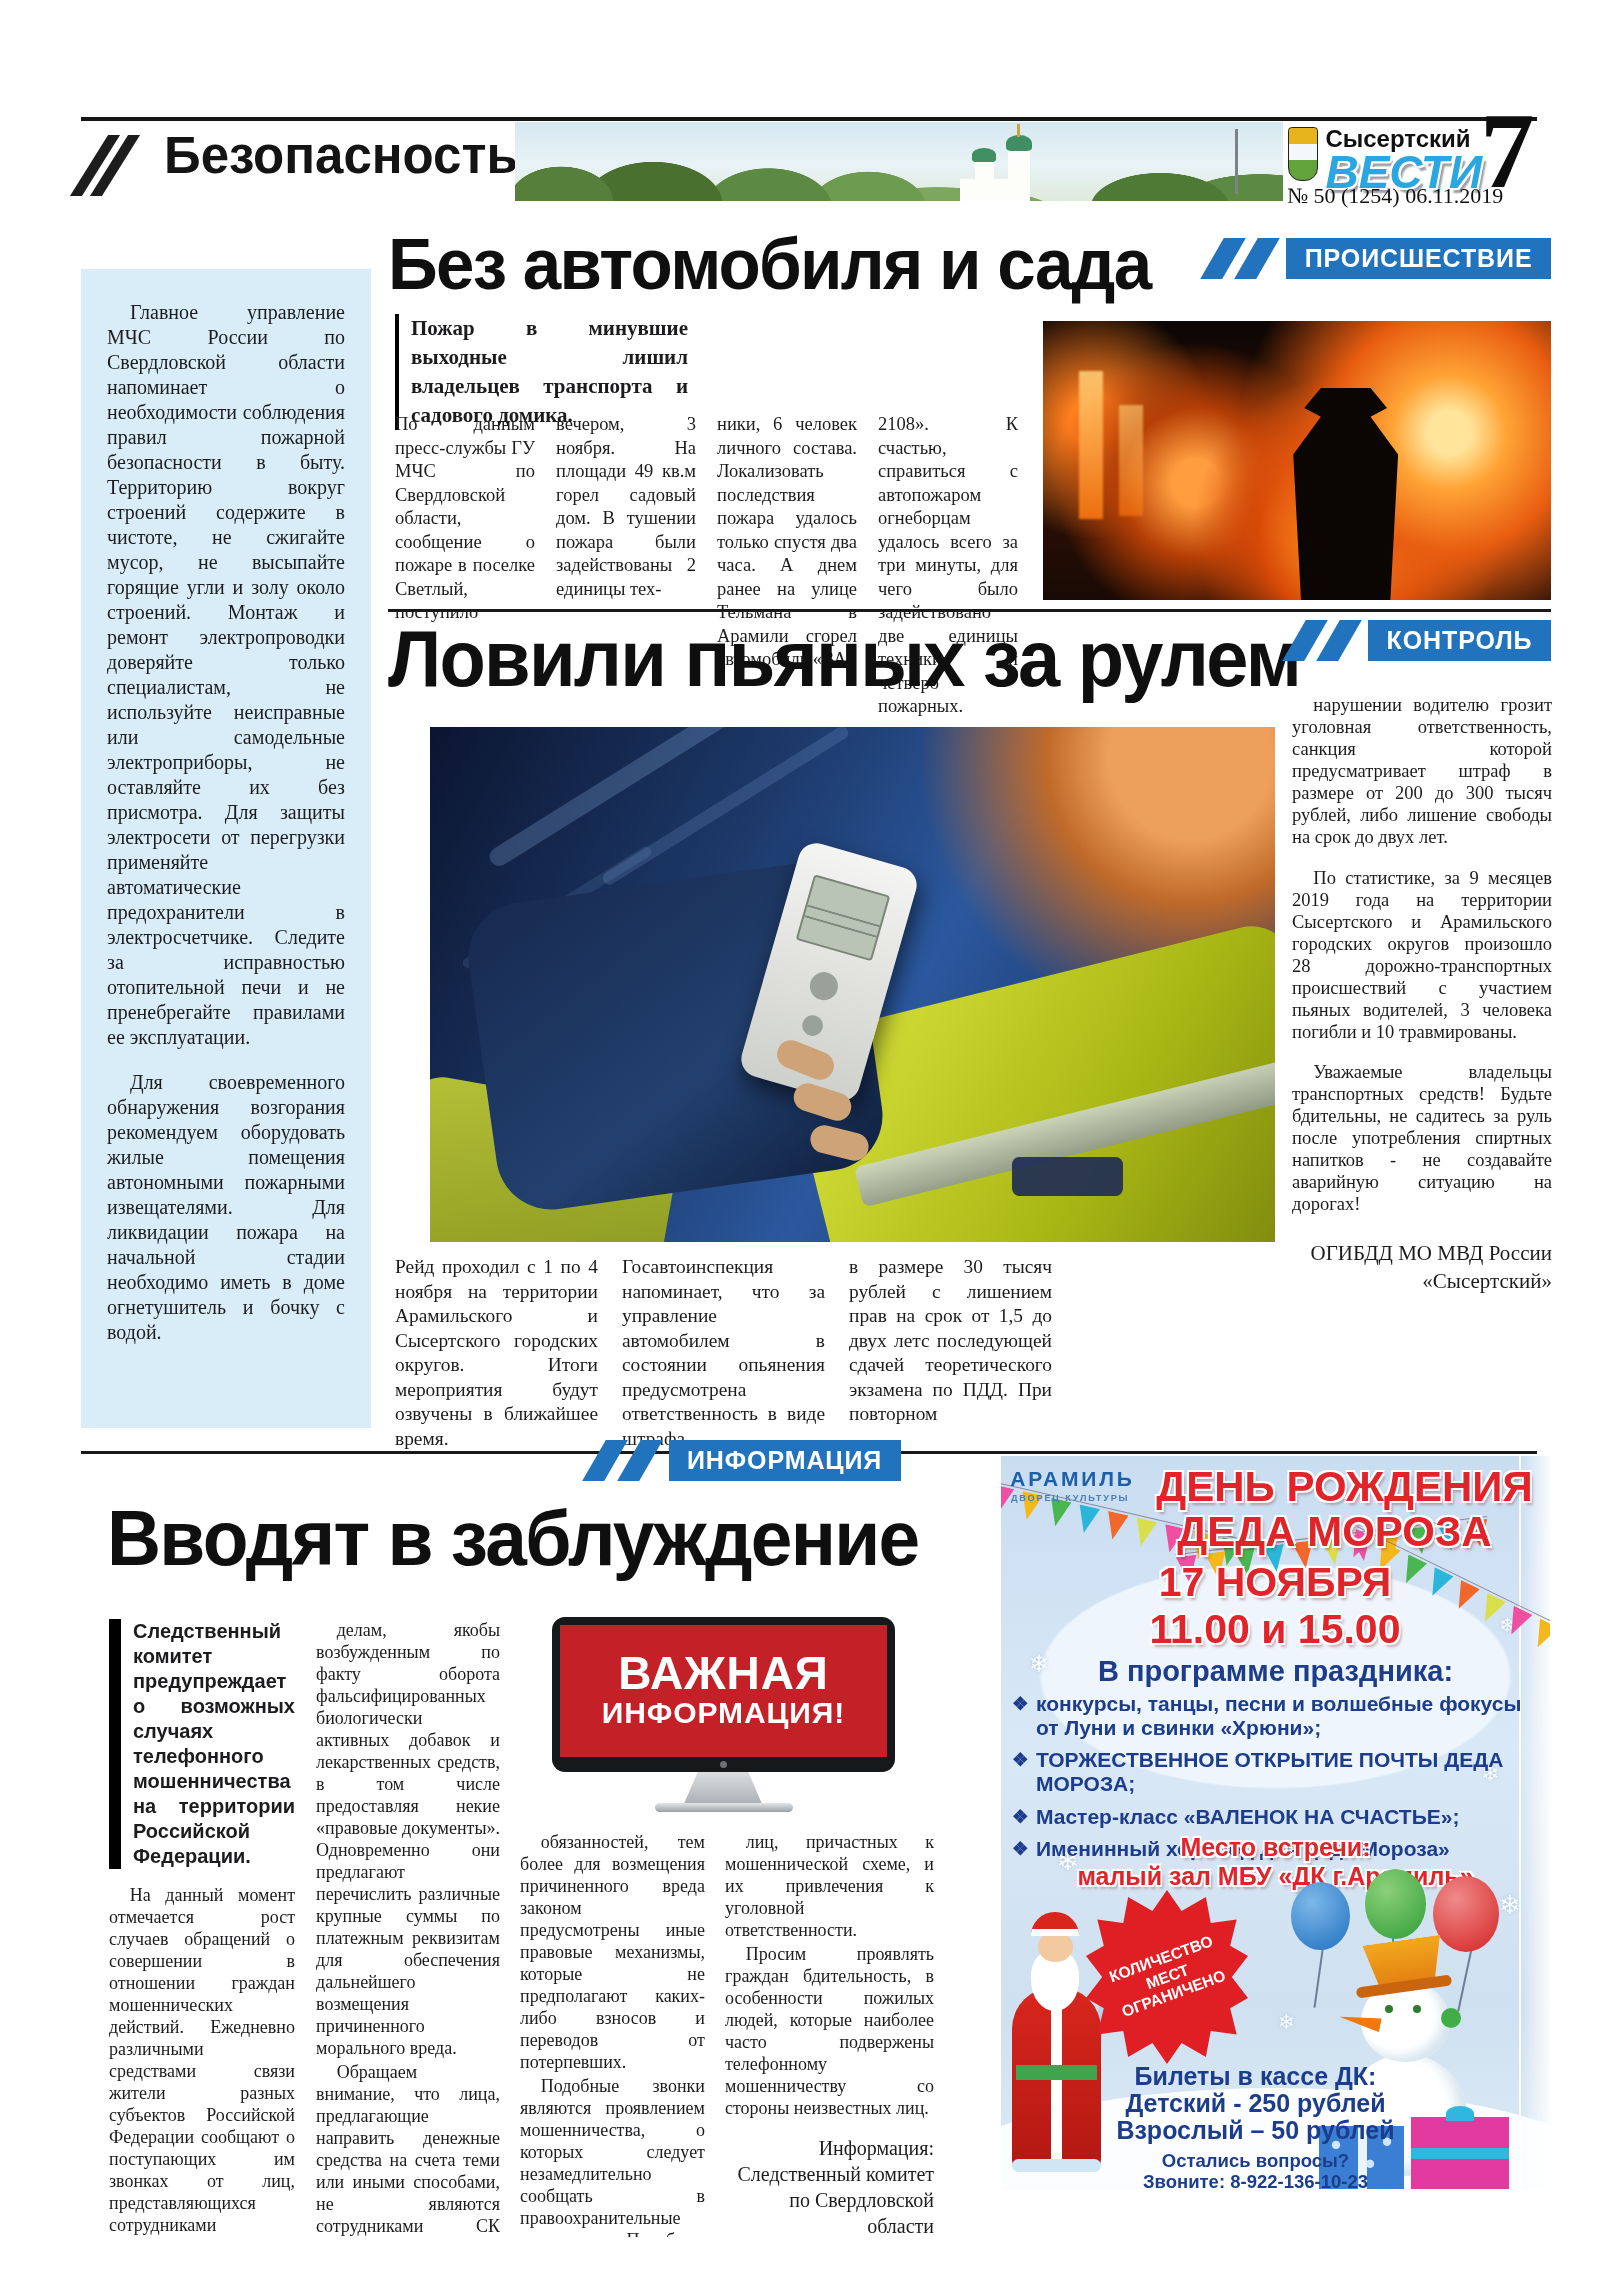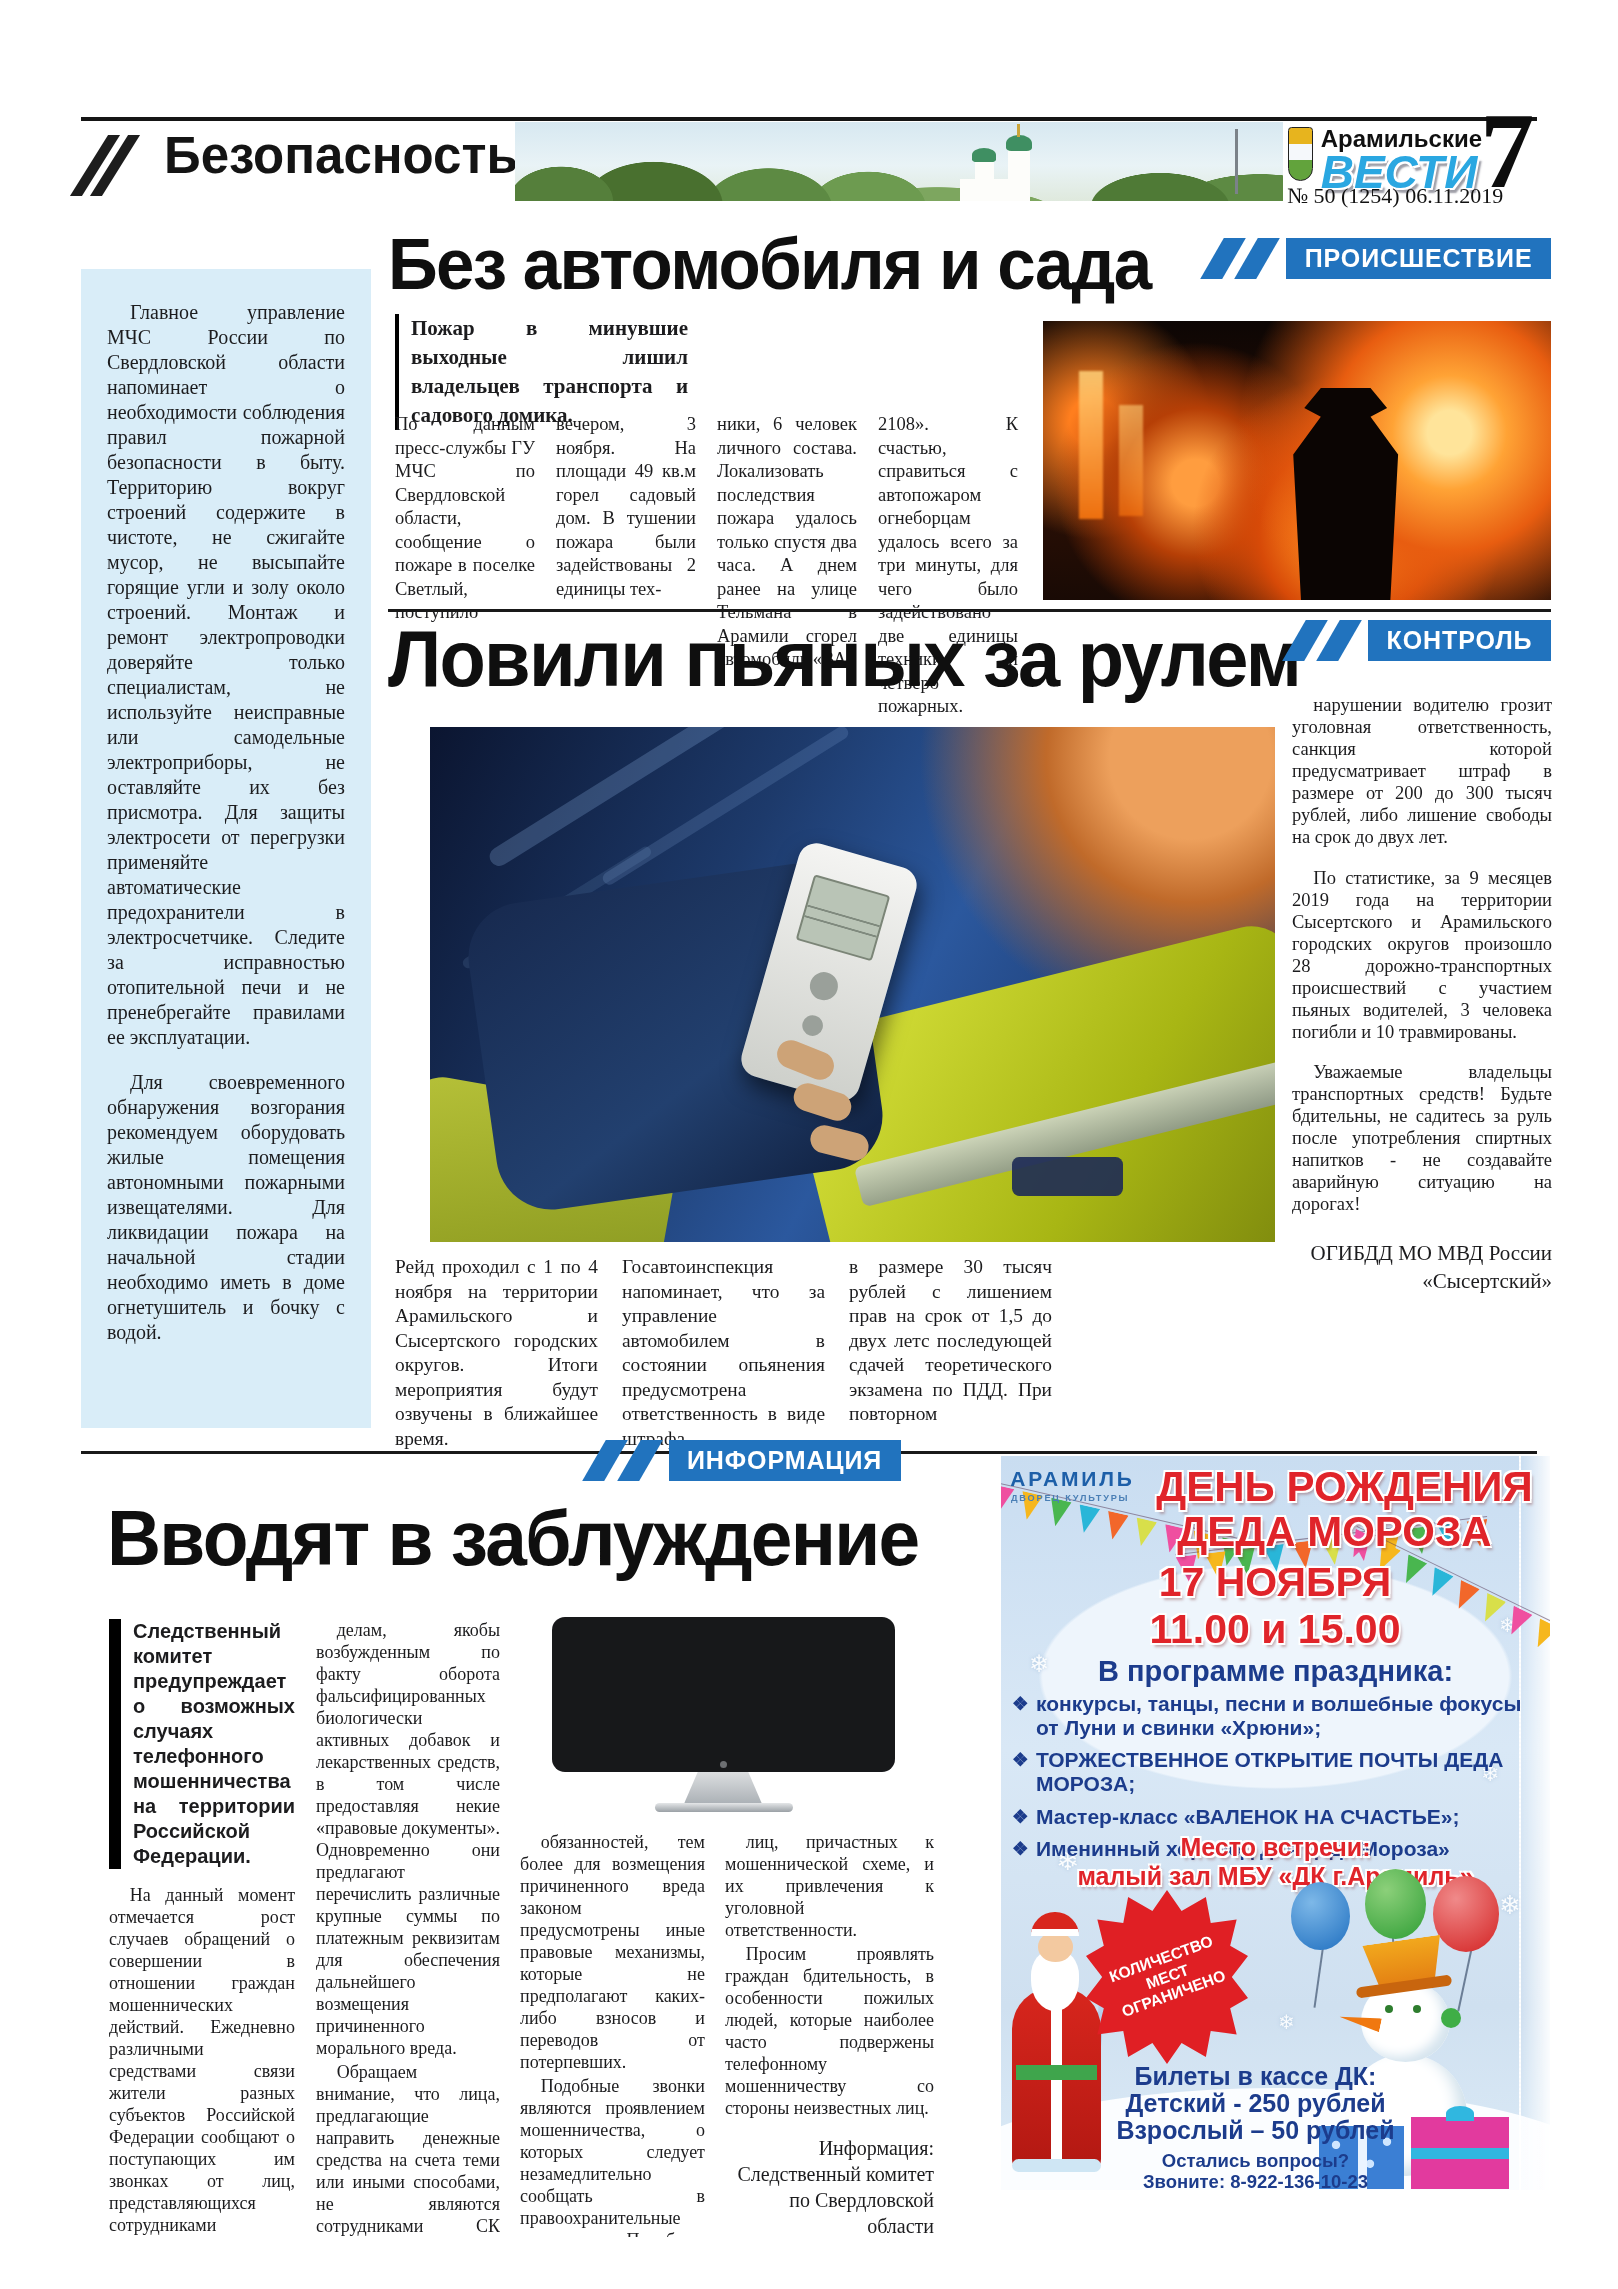--- a/index.html
+++ b/index.html
@@ -218,21 +218,21 @@
         <i class="ch-tower"></i>
           <i class="ch-dome"></i>
           <i class="ch-spike"></i>
       </div>
       <div class="abs pole"></div>
     </div>
 
     <div class="abs brand">
       <div class="coat"></div>
       <div>
-        <div class="brand-top">Арамильские</div>
+        <div class="brand-top">Сысертский</div>
         <div class="brand-name">ВЕСТИ</div>
       </div>
     </div>
     <div class="abs issue">№ 50 (1254) 06.11.2019</div>
     <div class="abs pagenum">7</div>
   </header>
 
   <aside class="abs sidebar bodytxt">
     <p>Главное управление МЧС России по Свердловской области напоминает о необходимости соблюдения правил пожарной безопасности в быту. Территорию вокруг строений содержите в чистоте, не сжигайте мусор, не высыпайте горящие угли и золу около строений. Монтаж и ремонт электропроводки доверяйте только специалистам, не используйте неисправные или самодельные электроприборы, не оставляйте их без присмотра. Для защиты электросети от перегрузки применяйте автоматические предохранители в электросчетчике. Следите за исправностью отопительной печи и не пренебрегайте правилами ее эксплуатации.</p>
     <p>Для своевременного обнаружения возгорания рекомендуем оборудовать жилые помещения автономными пожарными извещателями. Для ликвидации пожара на начальной стадии необходимо иметь в доме огнетушитель и бочку с водой.</p>
@@ -325,20 +325,24 @@
       <p>Подобные звонки являются проявлением мошенничества, о которых следует незамедлительно сообщать в правоохранительные органы. Подобные факты тщательно проверяются в целях установления</p>
     </div>
     <div class="abs a3col a3-c4 bodytxt">
       <p>лиц, причастных к мошеннической схеме, и их привлечения к уголовной ответственности.</p>
       <p>Просим проявлять граждан бдительность, в особенности пожилых людей, которые наиболее часто подвержены телефонному мошенничеству со стороны неизвестных лиц.</p>
       <div class="sign">Информация: Следственный комитет по Свердловской области</div>
     </div>
 
     <div class="abs monitor">
       <div class="m-bezel">
+        <div class="m-screen">
+          <div class="m-l1">ВАЖНАЯ</div>
+          <div class="m-l2">ИНФОРМАЦИЯ!</div>
+        </div>
         <span class="m-dot"></span>
       </div>
       <div class="m-neck"></div>
       <div class="m-base"></div>
     </div>
   </section>
 
   <aside class="abs poster">
     <div class="hill"></div>
     <div class="lace"></div>

